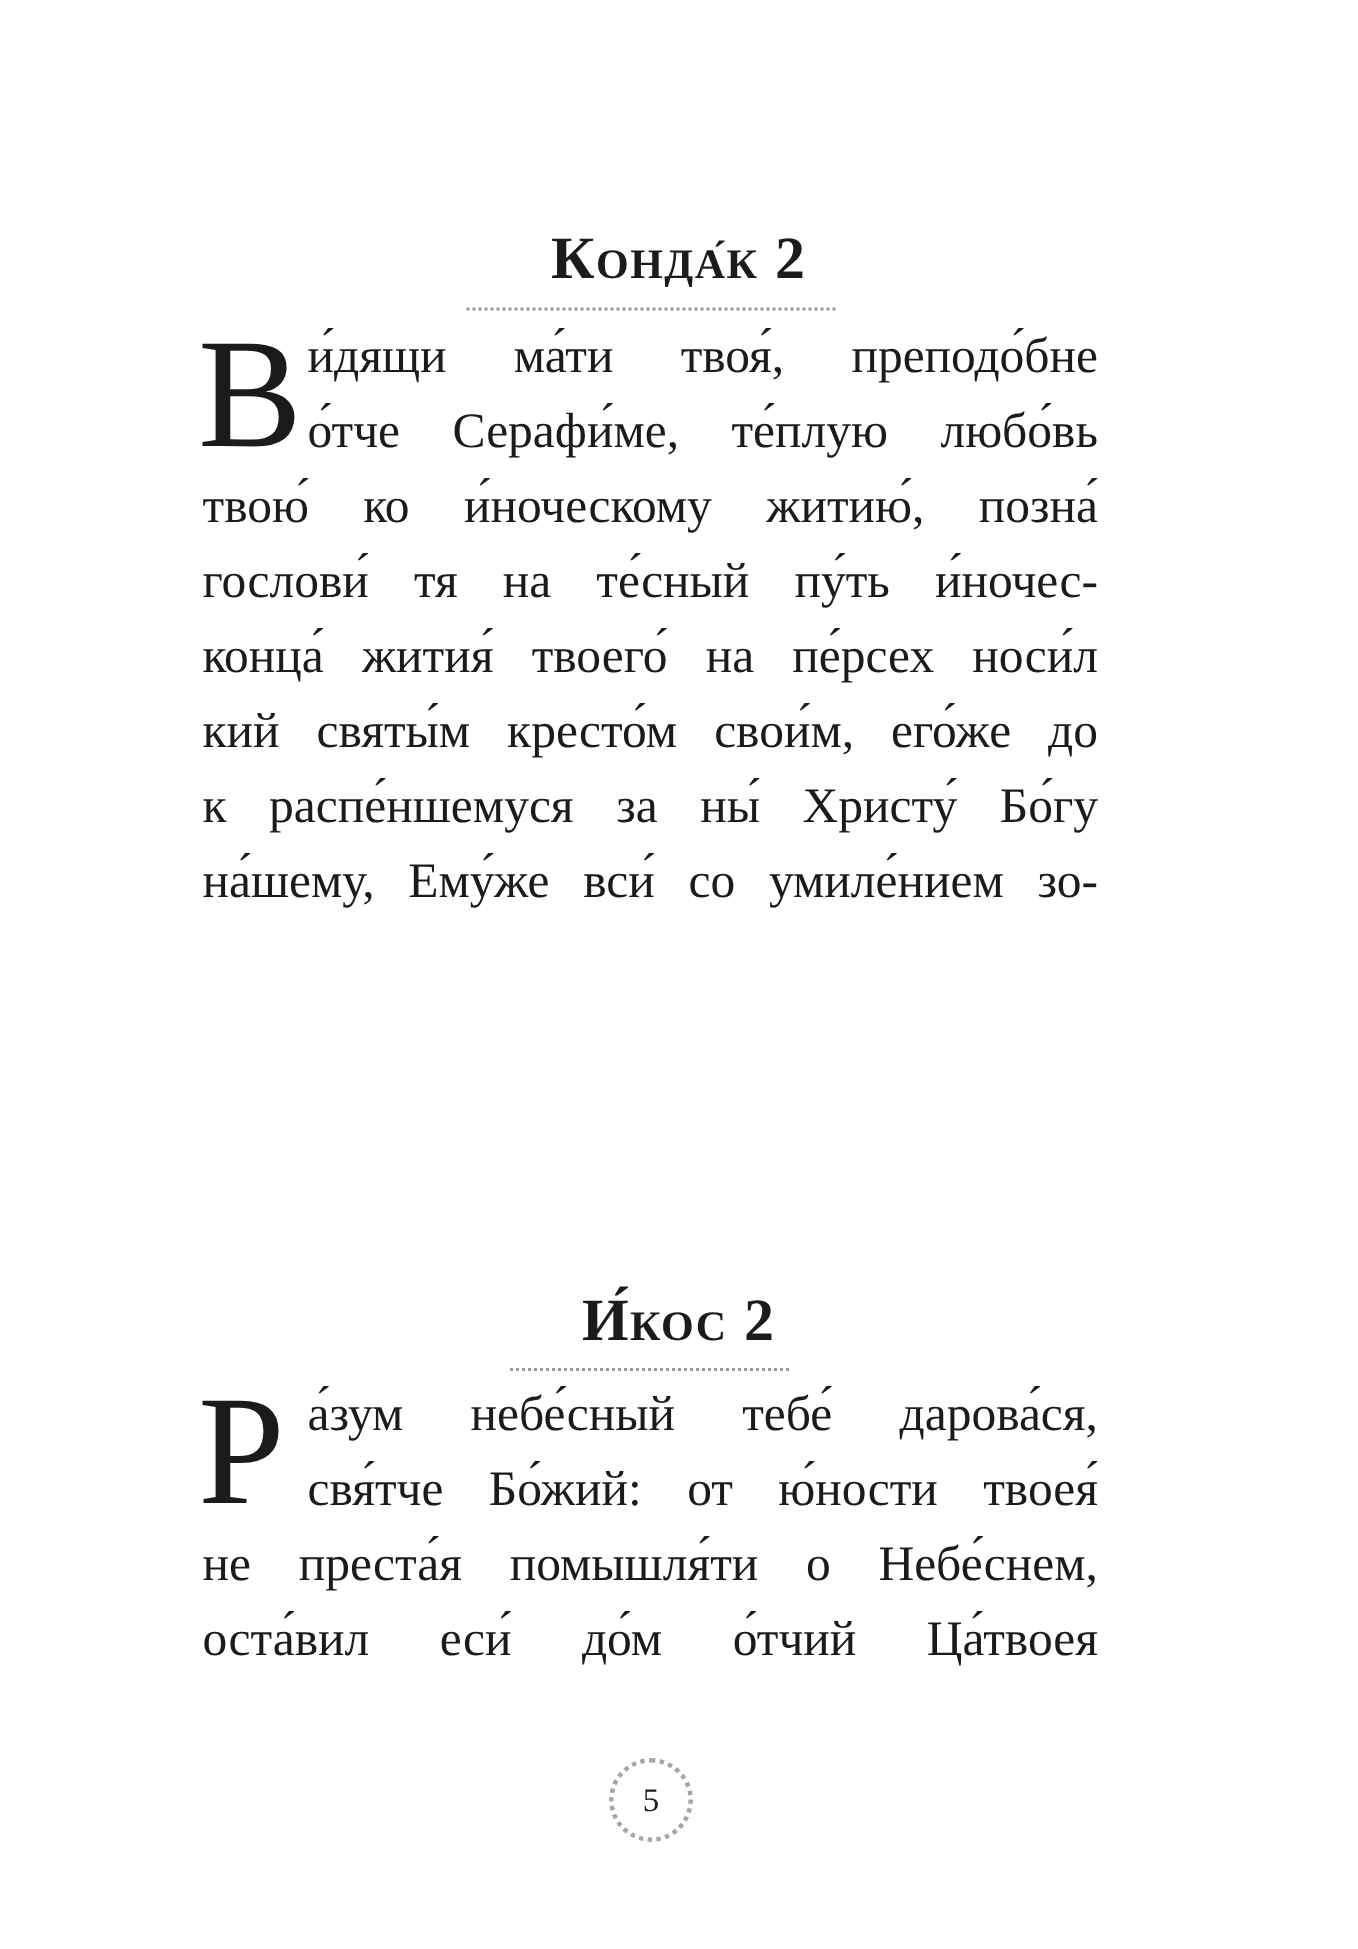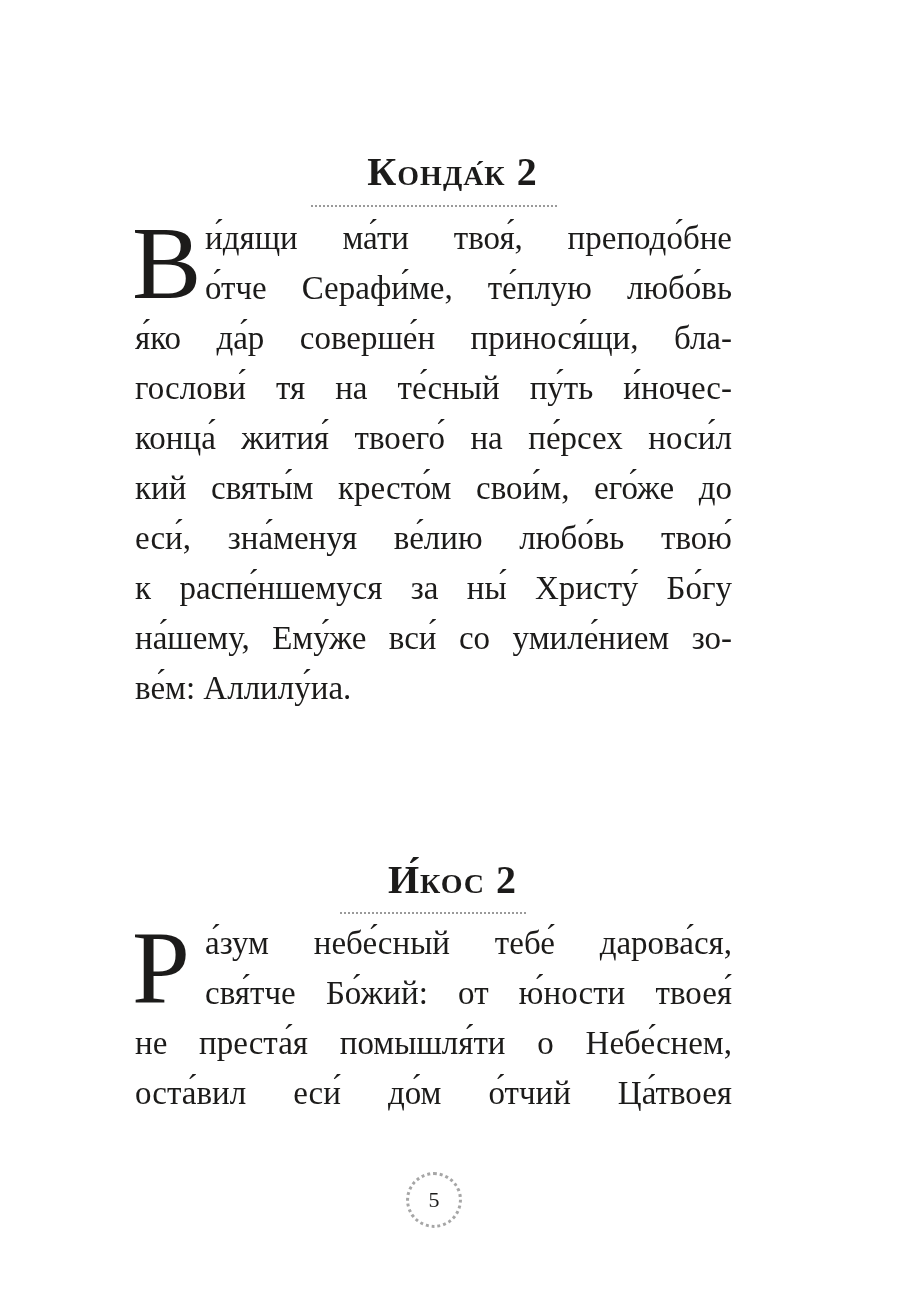--- a/index.html
+++ b/index.html
@@ -95,28 +95,26 @@
 
   <div class="heading" style="top:150px;">
     <span class="title">Конда́к 2</span>
   </div>
   <div class="rule" style="left:311px; width:246px; top:205px;"></div>
 
   <div class="section-body" style="top:213px;">
     <span class="dropcap" style="top:-2px;">В</span>
     <span class="line indent">и́дящи ма́ти твоя́, преподо́бне</span>
     <span class="line indent">о́тче Серафи́ме, те́плую любо́вь</span>
-    <span class="line">я́ко да́р соверше́н принося́щи, бла-</span>
+    <span class="line">твою́ ко и́ноческому житию́, позна́</span>
     <span class="line">гослови́ тя на те́сный пу́ть и́ночес-</span>
     <span class="line">конца́ жития́ твоего́ на пе́рсех носи́л</span>
     <span class="line">кий святы́м кресто́м свои́м, его́же до</span>
-    <span class="line">еси́, зна́менуя ве́лию любо́вь твою́</span>
     <span class="line">к распе́ншемуся за ны́ Христу́ Бо́гу</span>
     <span class="line">на́шему, Ему́же вси́ со умиле́нием зо-</span>
-    <span class="line last">ве́м: Аллилу́иа.</span>
   </div>
 
   <div class="heading" style="top:858px;text-decoration:underline;">
     <span class="title">И́кос 2</span>
   </div>
   <div class="rule" style="left:340px; width:186px; top:912px;"></div>
 
   <div class="section-body" style="top:918px;">
     <span class="dropcap" style="top:-2px;">Р</span>
     <span class="line indent">а́зум небе́сный тебе́ дарова́ся,</span>

